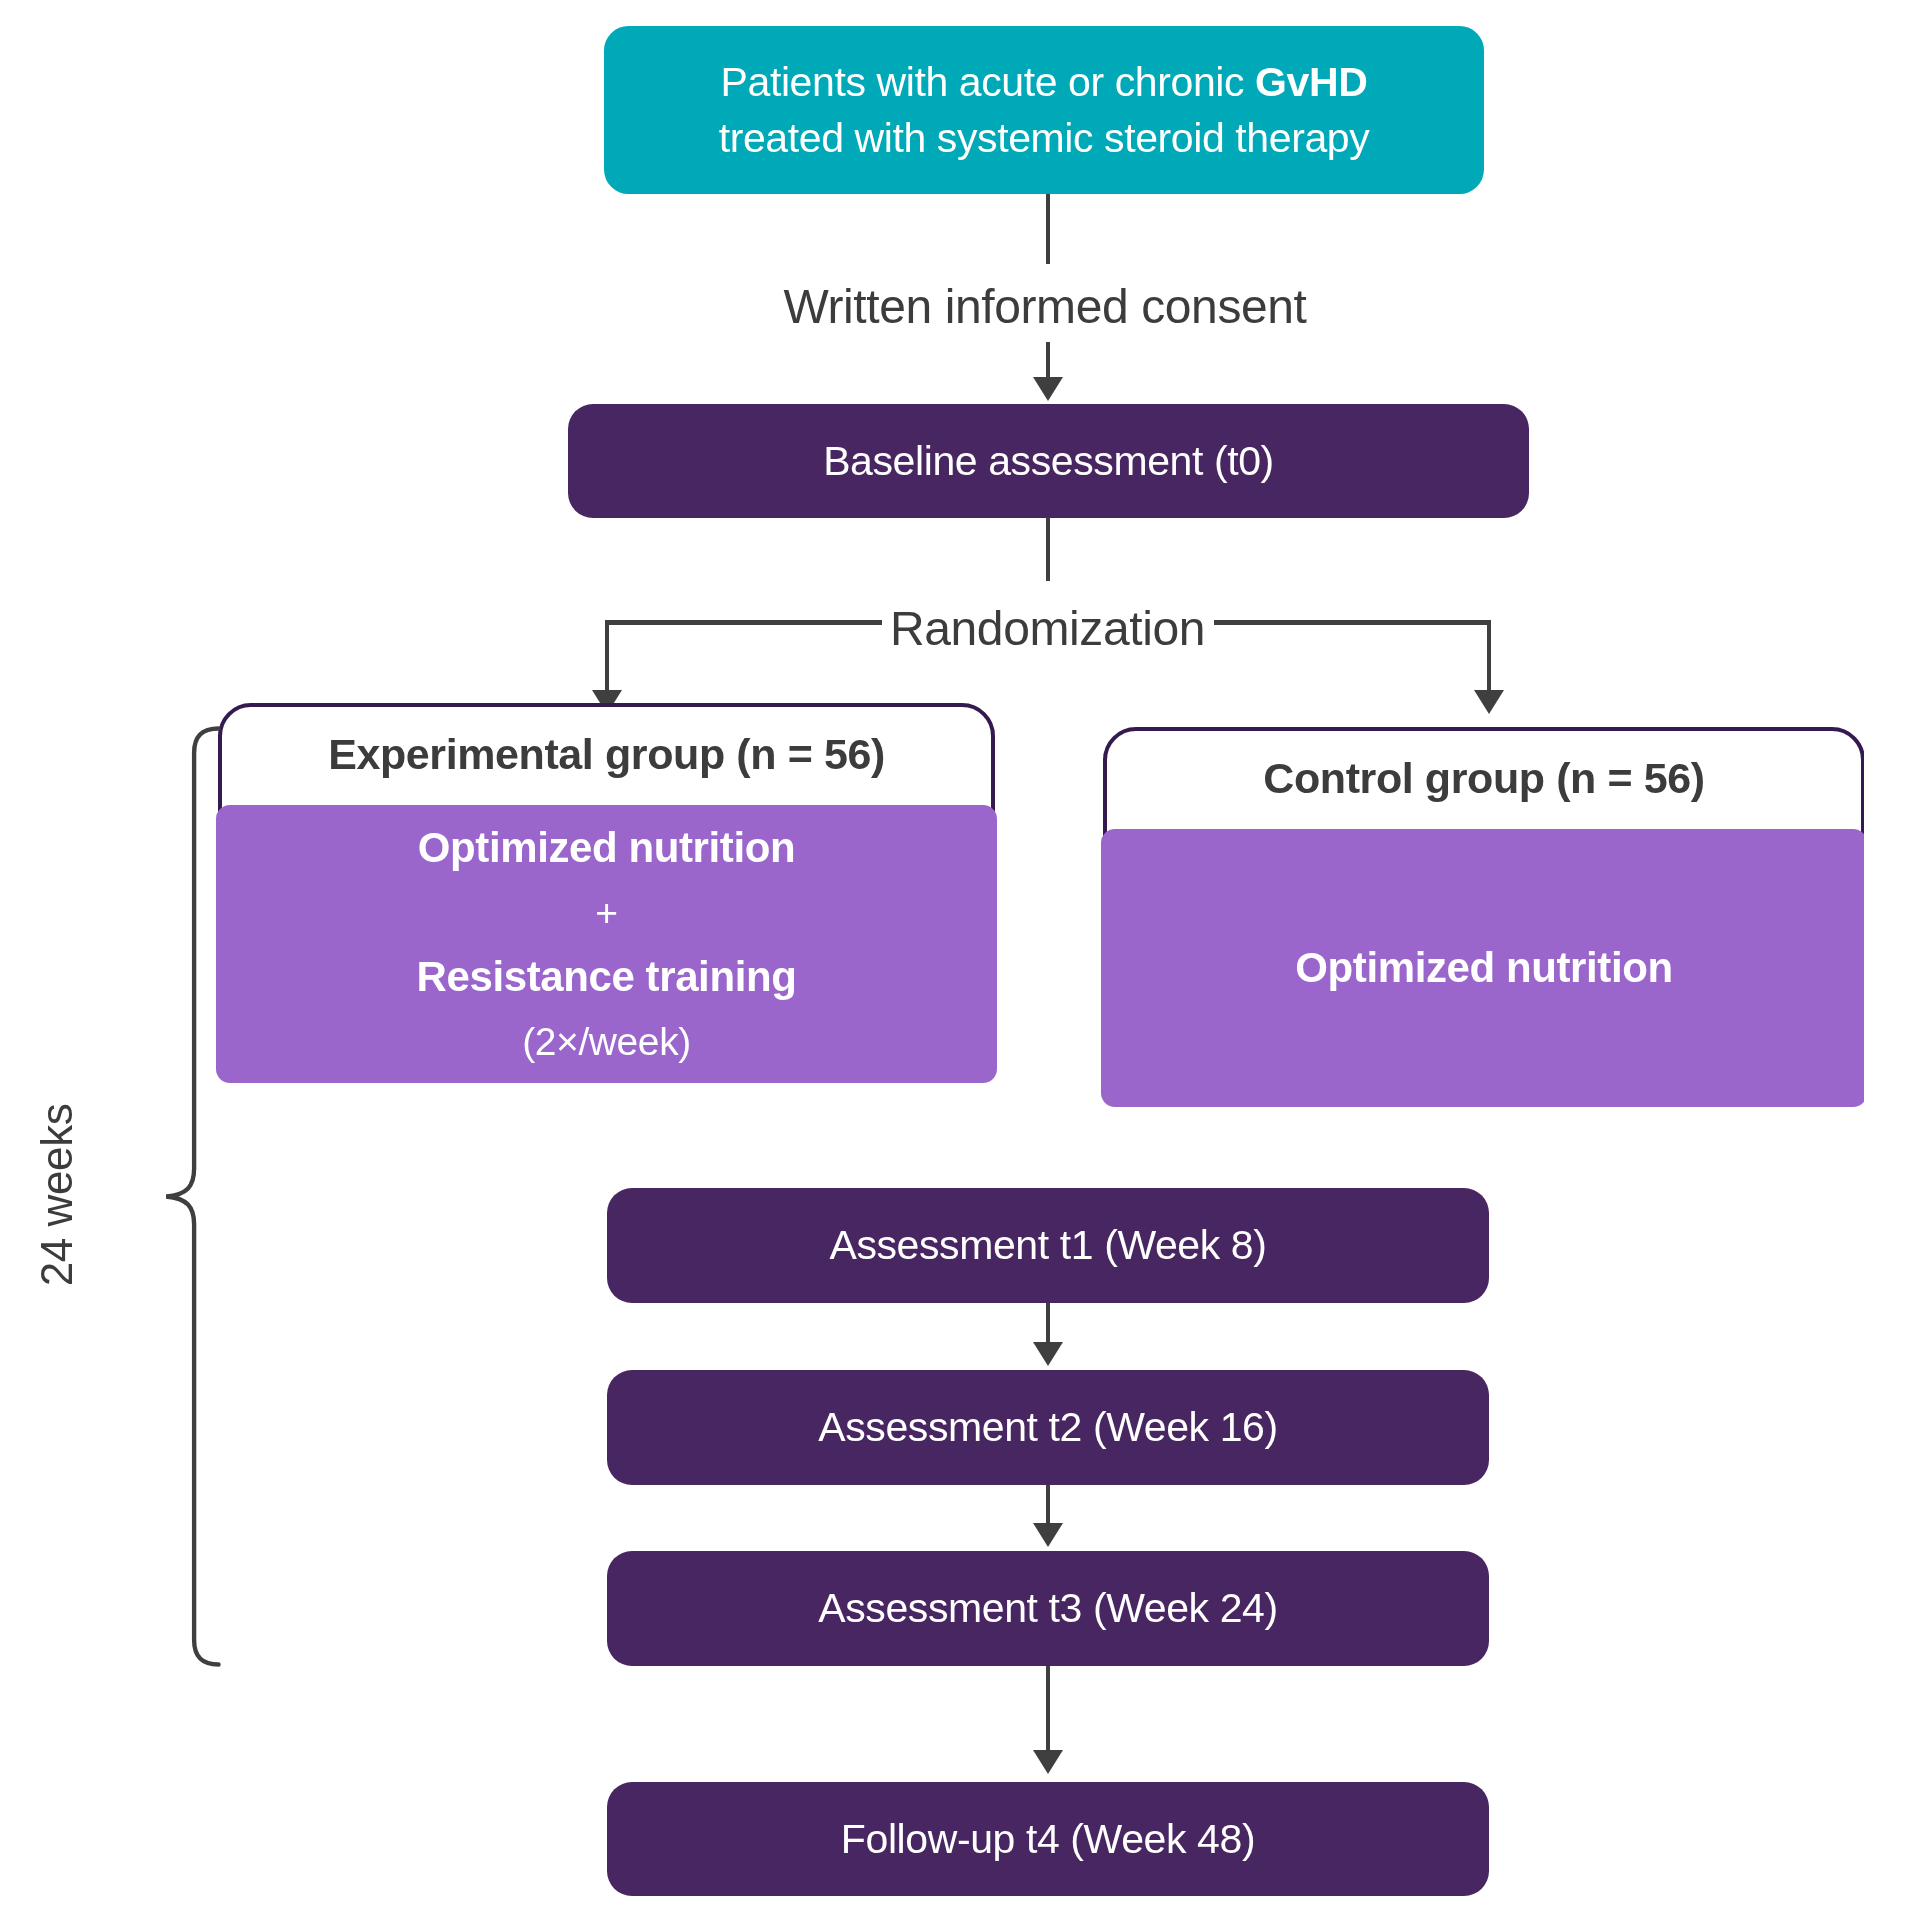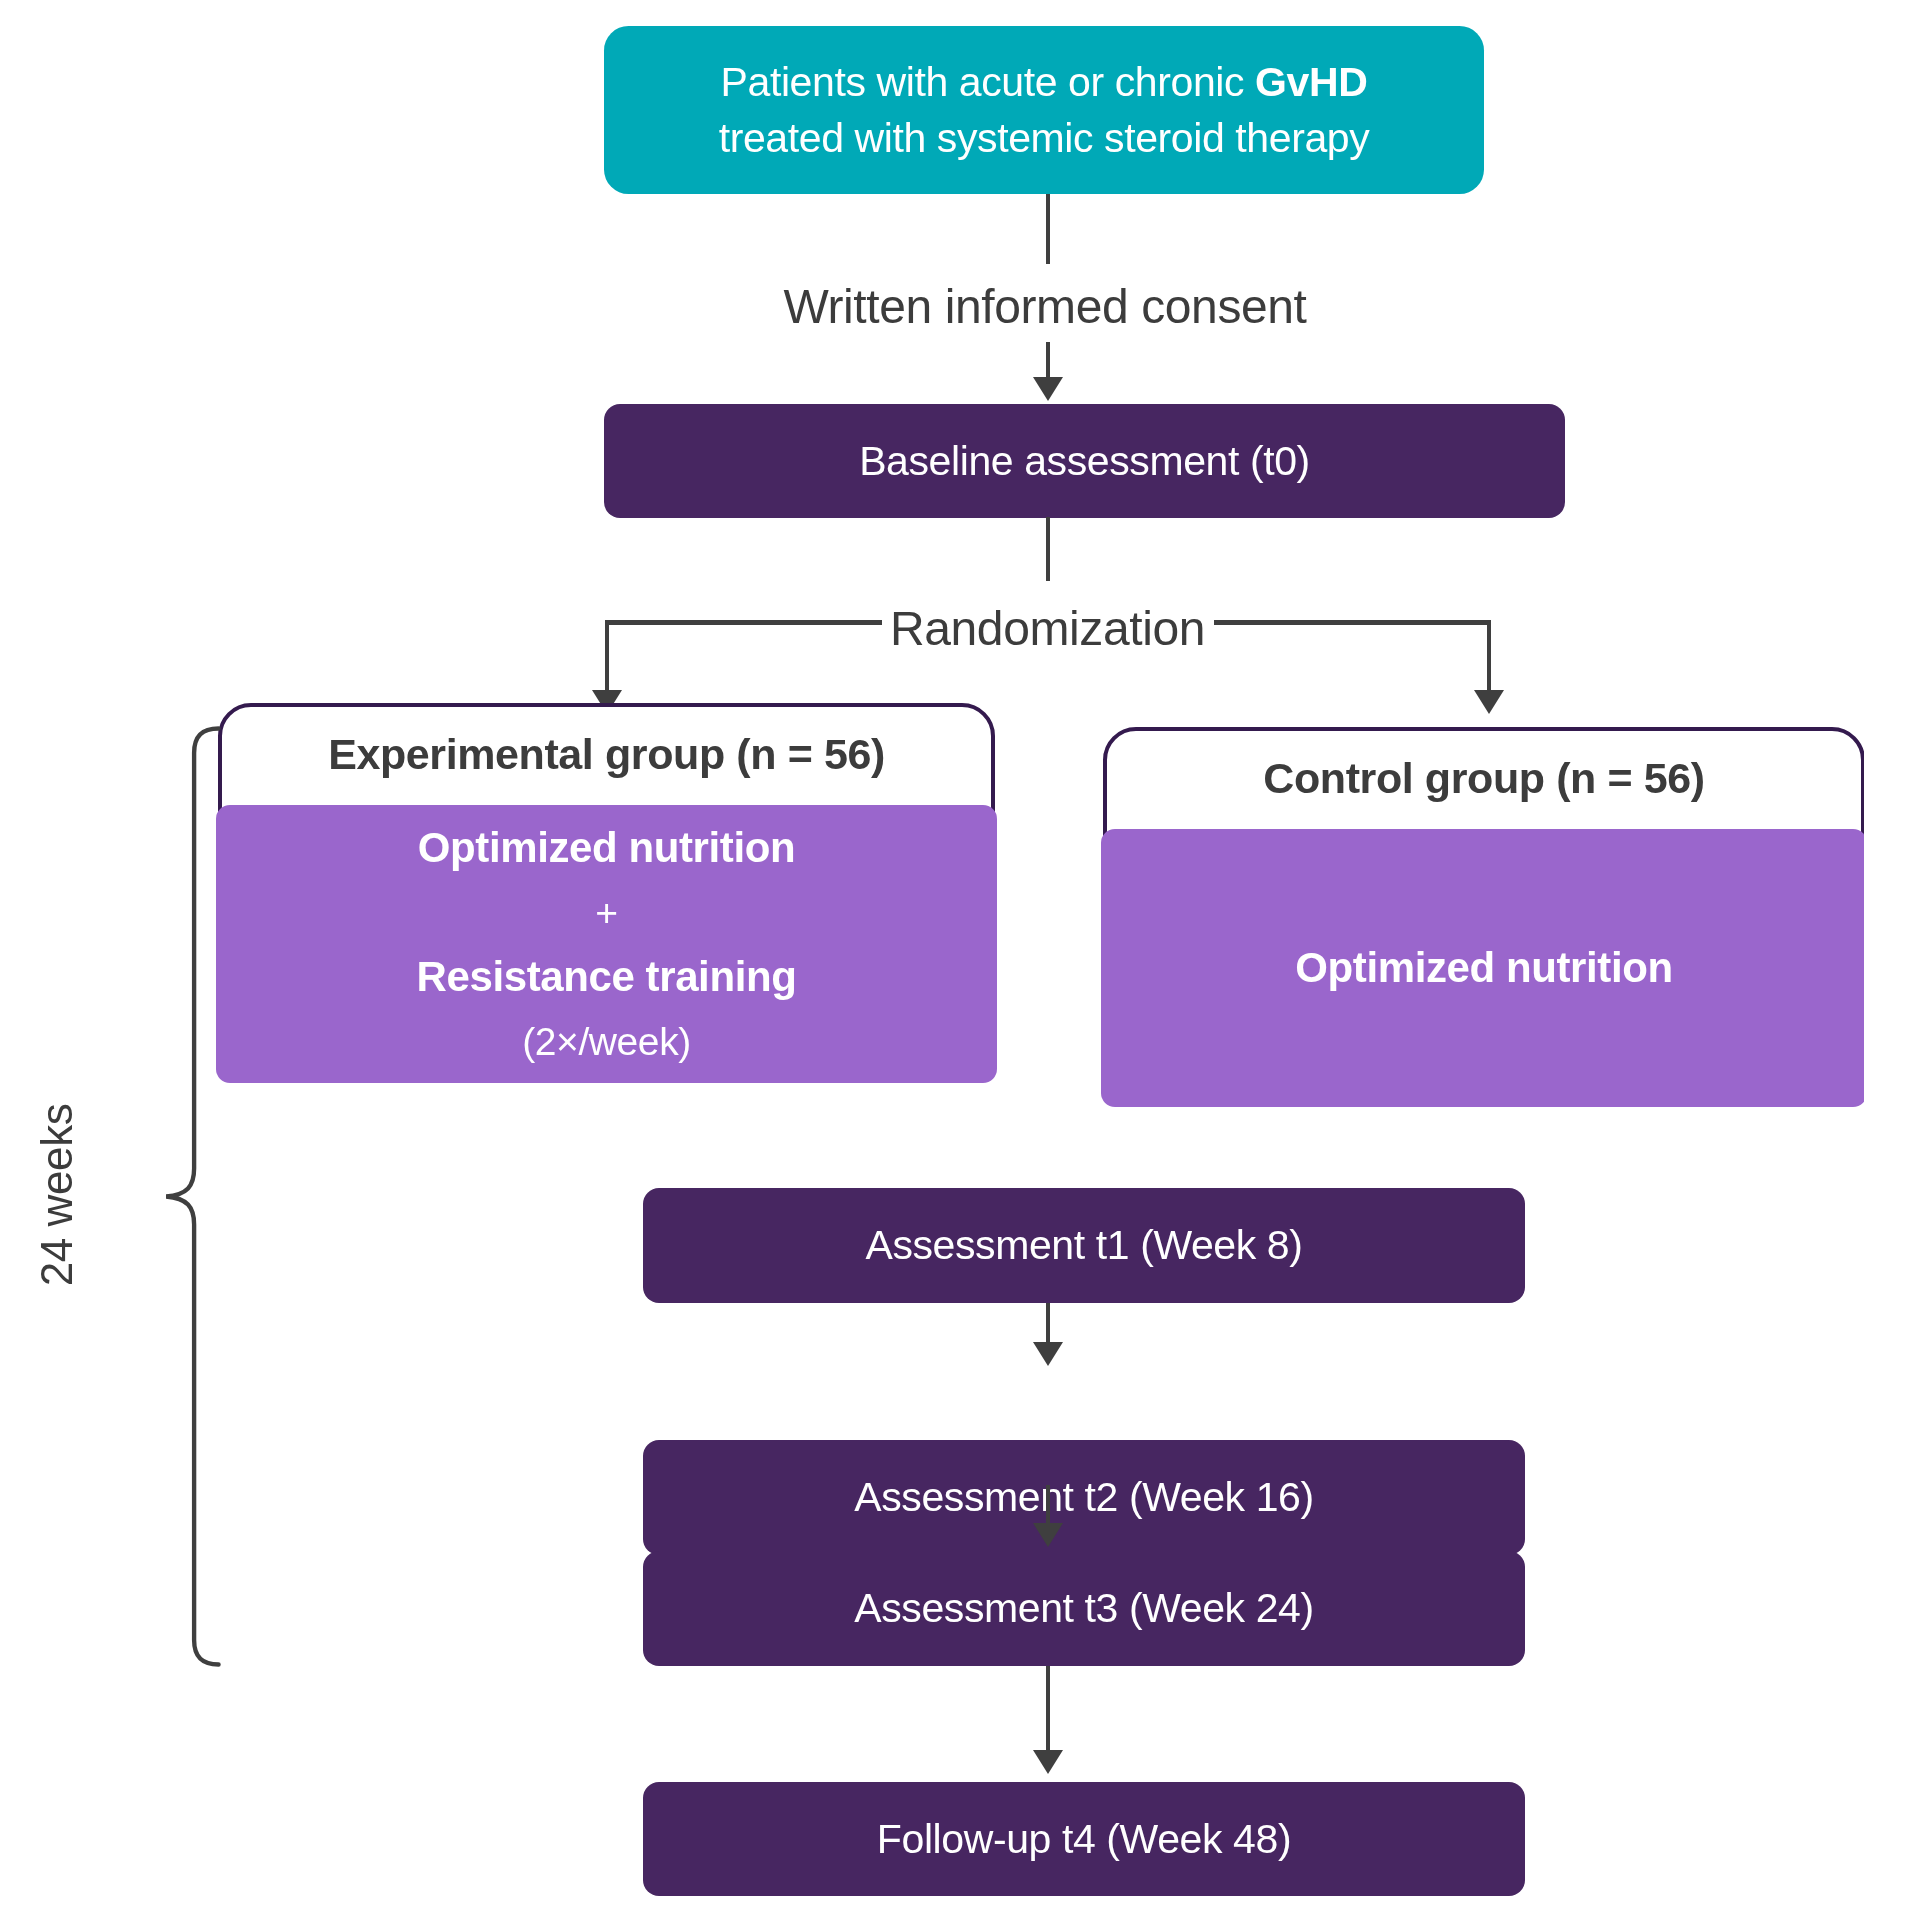--- a/index.html
+++ b/index.html
@@ -5,22 +5,22 @@
   html,body{margin:0;padding:0;background:#ffffff;}
   .canvas{
     position:relative;width:1864px;height:1929px;background:#ffffff;
     font-family:"Liberation Sans",sans-serif;overflow:hidden;
   }
   
   .box{position:absolute;display:flex;align-items:center;justify-content:center;
        text-align:center;box-sizing:border-box;}
   .teal-box{background:#00a9b7;border-radius:24.5px;color:#ffffff;
             font-size:41px;line-height:56px;letter-spacing:-0.4px;}
-  .dark-box{background:#472661;border-radius:16px;color:#ffffff;
-            font-size:41px;letter-spacing:-0.4px;margin-left:36px;}
+  .dark-box{background:#472661;border-radius:25px;color:#ffffff;
+            font-size:41px;letter-spacing:-0.4px;}
   .group-box{background:#ffffff;border:4.4px solid #341a4e;border-radius:33px;
              flex-direction:column;justify-content:flex-start;}
   .group-title{margin-top:23px;font-size:43px;font-weight:bold;color:#3c3c3c;
                letter-spacing:-0.4px;}
   .inner-purple{position:absolute;left:-6.1px;right:-6.1px;top:98px;bottom:-7.9px;
                 background:#9a66cc;border-radius:14px;color:#ffffff;
                 display:flex;flex-direction:column;align-items:center;
                 justify-content:center;text-align:center;letter-spacing:-0.4px;}
   .iv-line-bold{font-size:42px;font-weight:bold;line-height:66px;}
   .iv-line-reg{font-size:39px;font-weight:normal;line-height:63px;}
@@ -90,21 +90,21 @@
     </div>
   </div>
 
   <div class="box dark-box" style="left:607px;top:1188px;width:882px;height:115px;text-align:center;">
     <span>Assessment t1 (Week 8)</span>
   </div>
 
   <div class="vline" style="left:1046px;top:1303px;height:40px;"></div>
   <div class="arrowhead" style="left:1033px;top:1342px;"></div>
 
-  <div class="box dark-box" style="left:607px;top:1440px;width:882px;height:115px;">
+  <div class="box dark-box" style="left:607px;top:1370px;width:882px;height:115px;">
     <span>Assessment t2 (Week 16)</span>
   </div>
 
   <div class="vline" style="left:1046px;top:1485px;height:40px;"></div>
   <div class="arrowhead" style="left:1033px;top:1523px;"></div>
 
   <div class="box dark-box" style="left:607px;top:1551px;width:882px;height:115px;">
     <span>Assessment t3 (Week 24)</span>
   </div>
 

